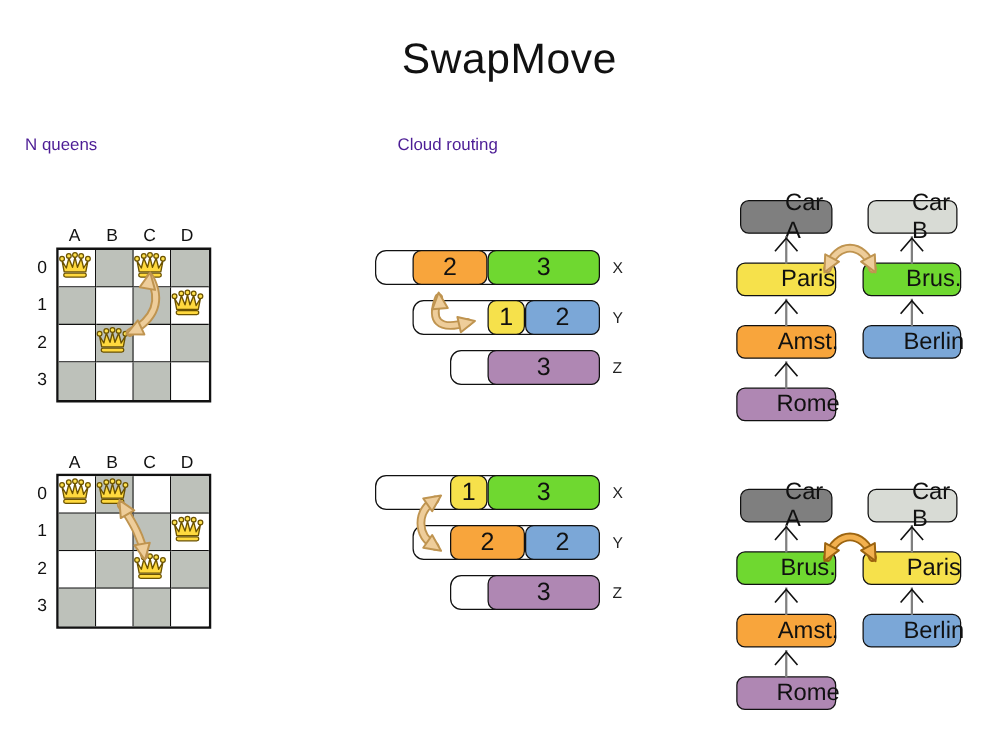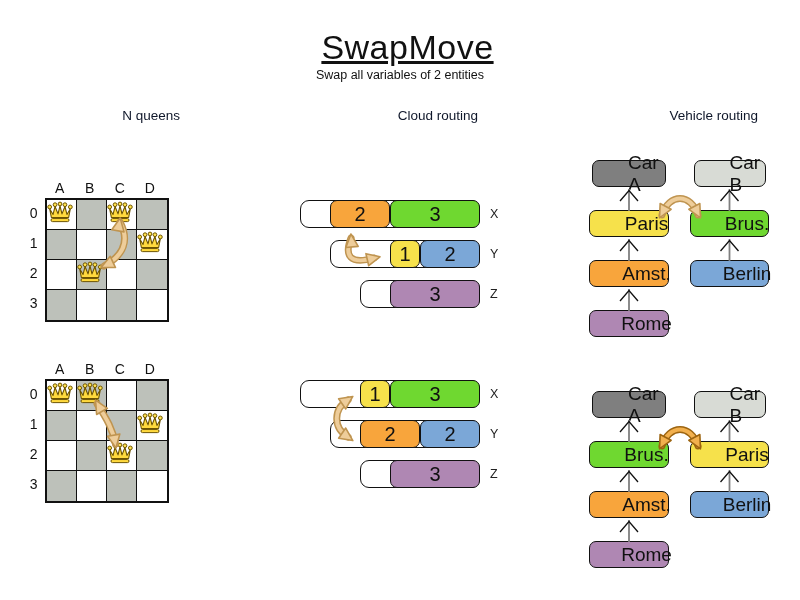--- a/index.html
+++ b/index.html
@@ -1,46 +1,44 @@
 <!DOCTYPE html>
 <html><head>
 <meta charset="utf-8">
 <style>
   html,body{margin:0;padding:0;background:#fff;}
   #stage{position:relative;width:800px;height:600px;background:#ffffff;
          font-family:"Liberation Sans",sans-serif;overflow:hidden;color:#111;}
   .hdr{position:absolute;text-align:center;color:#111;}
-  #title{left:15px;right:0;top:28px;font-size:34px;letter-spacing:.5px;text-decoration:underline;}
+  #title{left:15px;right:0;top:28px;font-size:34px;letter-spacing:.5px;}
   #subtitle{left:0;right:0;top:68px;font-size:12.5px;}
-  .colhdr{position:absolute;width:160px;text-align:right;font-size:13.5px;color:#0f172a;}
+  .colhdr{position:absolute;width:160px;text-align:left;font-size:13.5px;color:#4c1d95;}
   .board{position:absolute;border:2px solid #111;background:#fff;}
   .cell{position:absolute;width:30px;height:30px;box-sizing:border-box;border-right:1px solid #111;border-bottom:1px solid #111;}
   .cell.last-c{border-right:none;} .cell.last-r{border-bottom:none;}
   .gridlabel{position:absolute;font-size:14px;color:#111;text-align:center;letter-spacing:.5px;}
   .ccontainer{position:absolute;height:28px;background:#fff;border:1.5px solid #111;
               border-radius:9px;box-sizing:border-box;}
   .cblock{position:absolute;height:28px;border:1.5px solid #111;border-radius:7px;
           box-sizing:border-box;display:flex;align-items:center;justify-content:center;
           font-size:20px;color:#111;}
   .plabel{position:absolute;width:20px;font-size:12.5px;color:#222;text-align:left;}
   .vbox{position:absolute;height:27px;border:1.5px solid #111;border-radius:7px;
         box-sizing:border-box;display:flex;align-items:center;justify-content:center;
         font-size:19px;color:#111;padding-left:35px;}
   #overlay{position:absolute;left:0;top:0;pointer-events:none;}
 </style>
 </head>
 <body>
 
 <div id="stage">
   <div id="title" class="hdr">SwapMove</div>
-  <div id="subtitle" class="hdr">Swap all variables of 2 entities</div>
 
   <div class="colhdr" style="left:20px;top:108px;">N queens</div>
   <div class="colhdr" style="left:318px;top:108px;">Cloud routing</div>
-  <div class="colhdr" style="left:598px;top:108px;">Vehicle routing</div>
 
   <div id="diagrams">
       <div class="board" style="left: 45px; top: 198px; width: 120px; height: 120px;">
         <div class="cell" style="left: 0px; top: 0px; background: rgb(255, 255, 255);"></div>
         <div class="cell" style="left: 30px; top: 0px; background: rgb(189, 193, 186);"></div>
         <div class="cell" style="left: 60px; top: 0px; background: rgb(255, 255, 255);"></div>
         <div class="cell last-c" style="left: 90px; top: 0px; background: rgb(189, 193, 186);"></div>
         <div class="cell" style="left: 0px; top: 30px; background: rgb(189, 193, 186);"></div>
         <div class="cell" style="left: 30px; top: 30px; background: rgb(255, 255, 255);"></div>
         <div class="cell" style="left: 60px; top: 30px; background: rgb(189, 193, 186);"></div>

